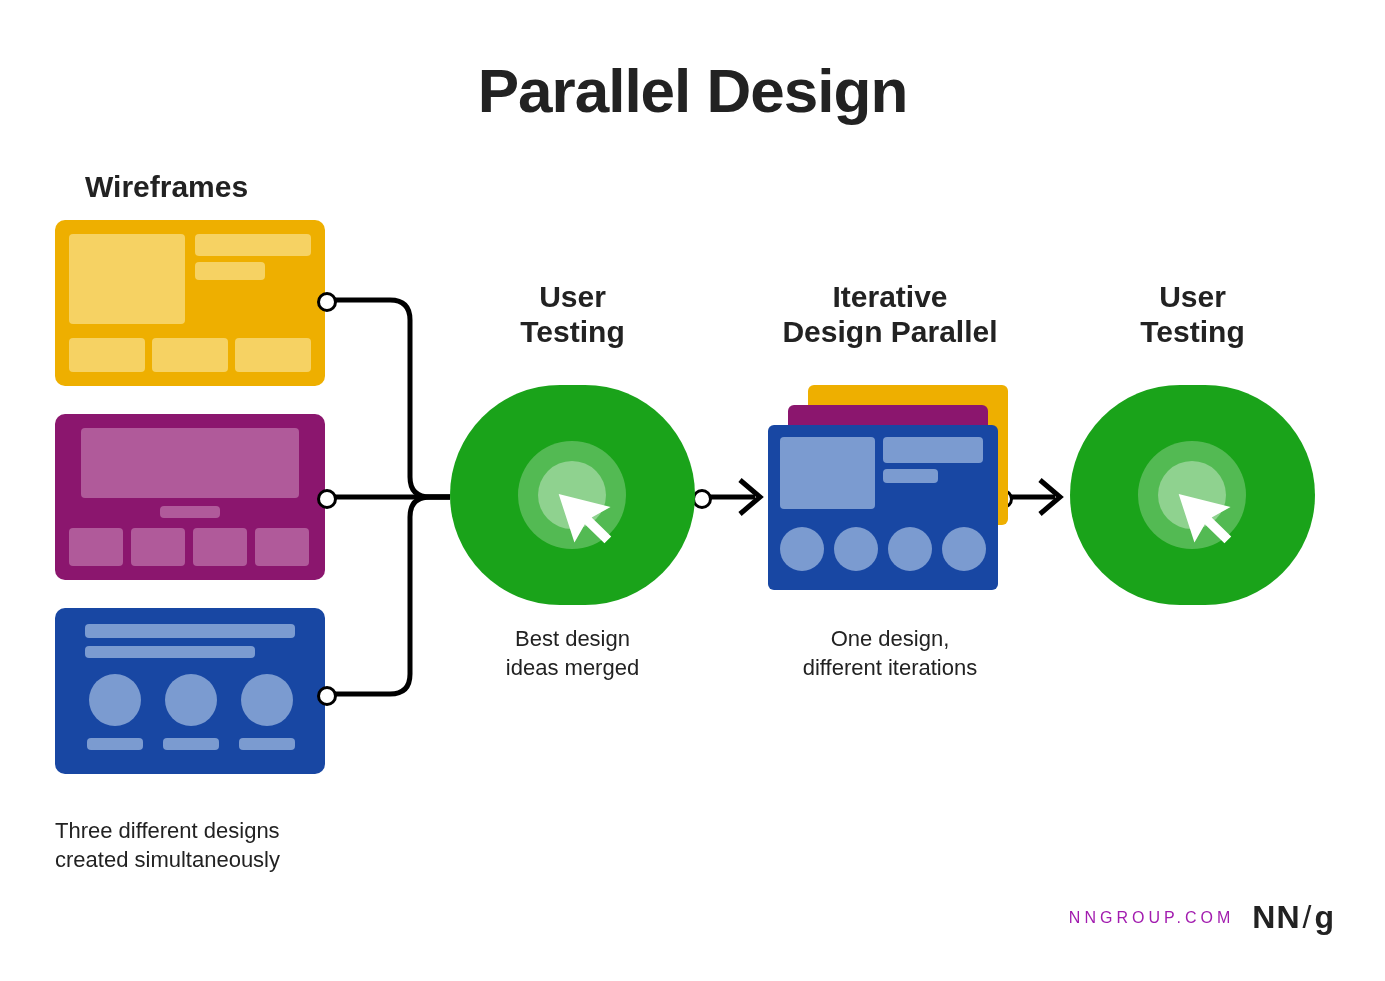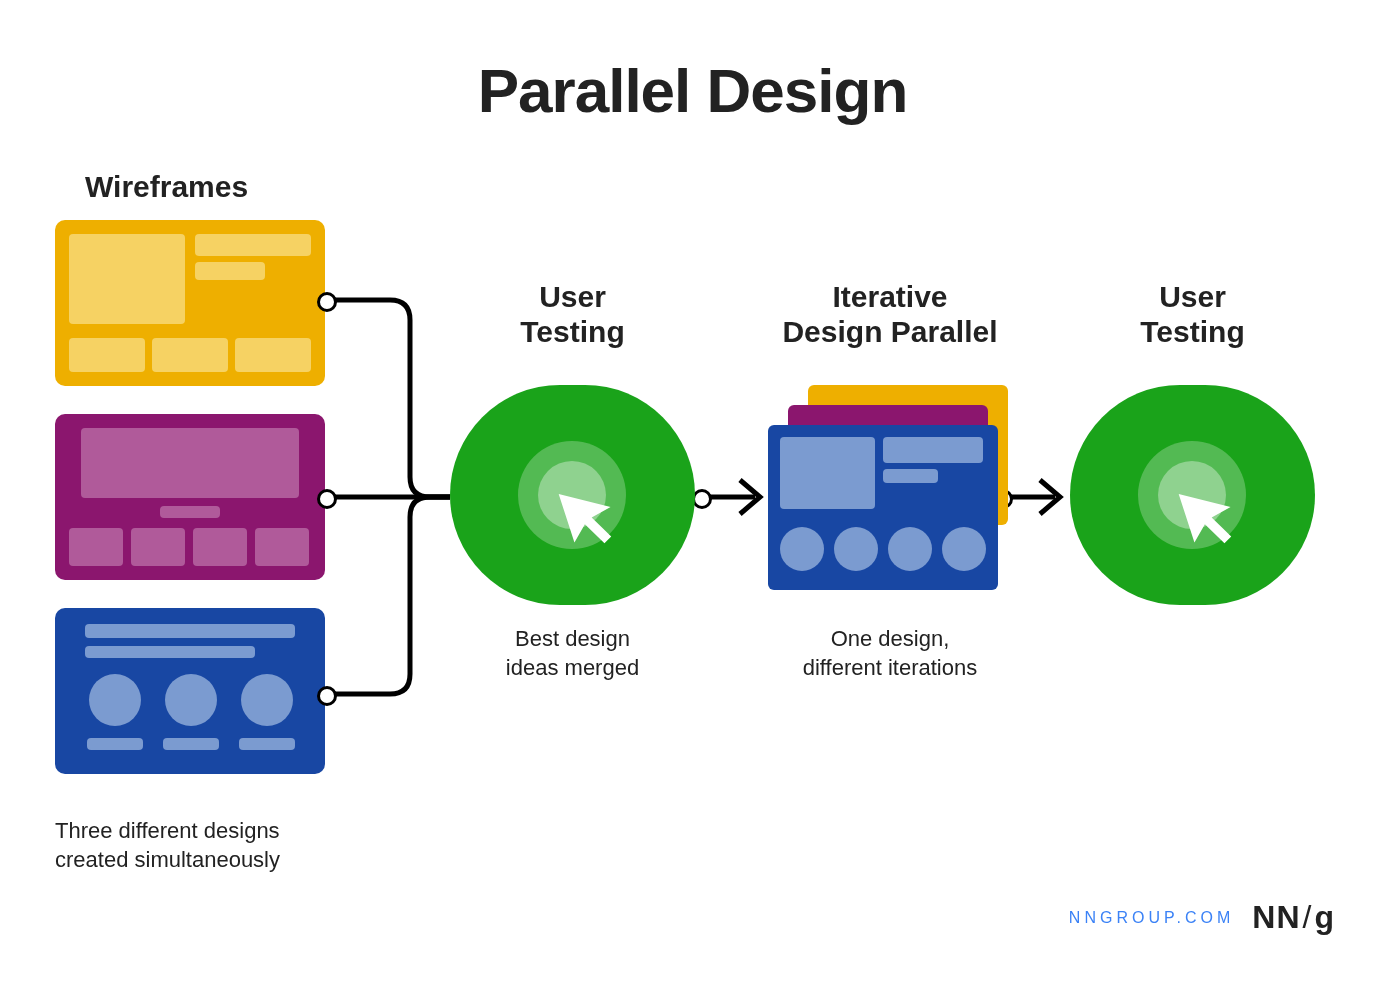--- a/index.html
+++ b/index.html
@@ -95,21 +95,21 @@
     position: absolute;
     right: 50px;
     bottom: 45px;
     display: flex;
     align-items: center;
     gap: 18px;
   }
   .attr-url {
     font-size: 16px;
     letter-spacing: 4px;
-    color: #3b82f6;
+    color: #a21caf;
   }
   .attr-logo {
     font-size: 32px;
     font-weight: 800;
     letter-spacing: 1px;
   }
   .attr-logo .slash {
     font-weight: 300;
     margin: 0 2px;
   }

